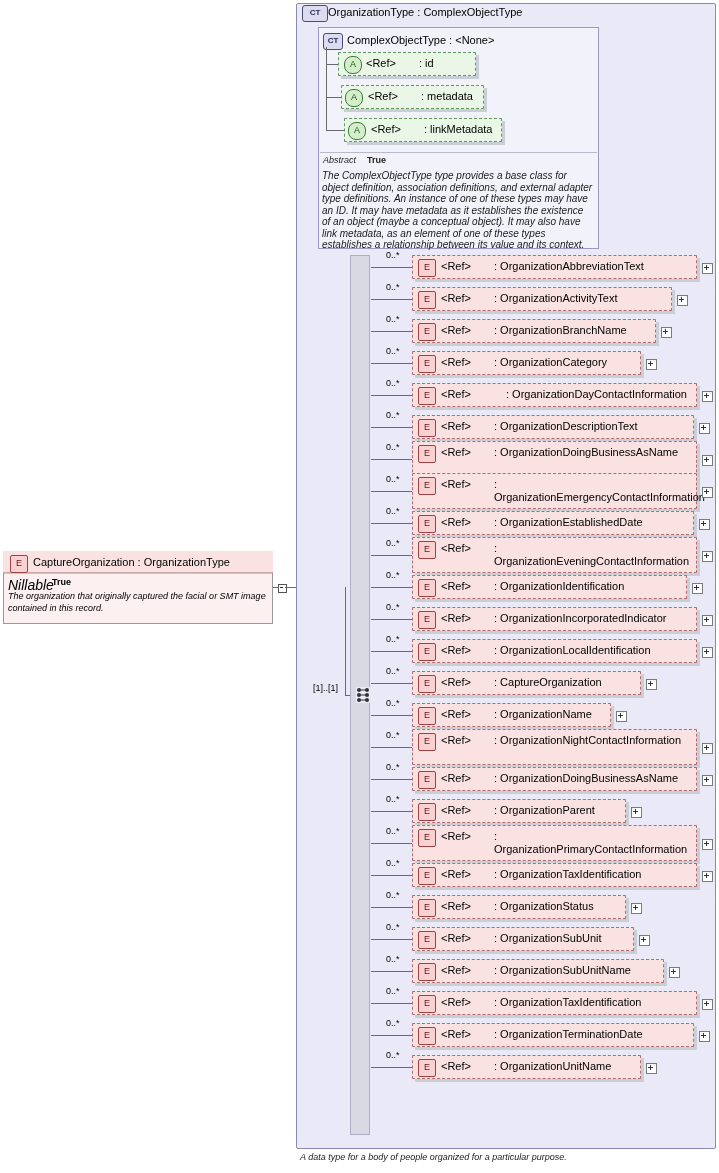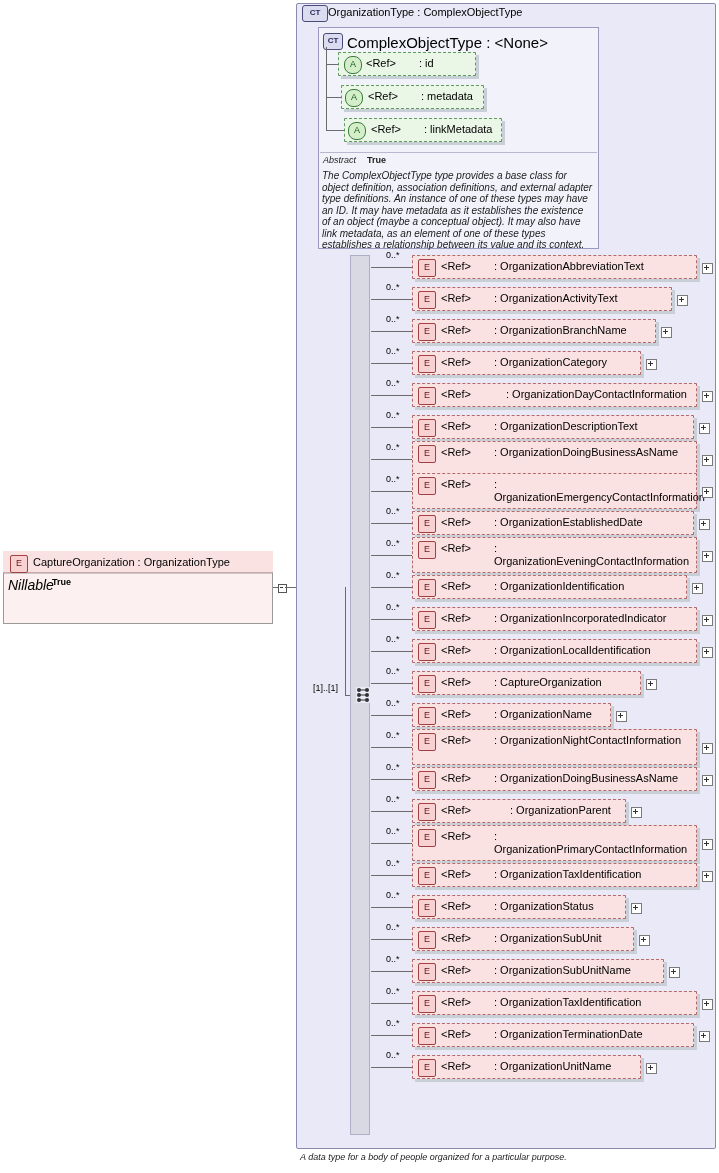--- a/index.html
+++ b/index.html
@@ -58,21 +58,21 @@
   
   .ct-inner {
     left: 318px; top: 27px;
     width: 281px; height: 222px;
     border: 1px solid #9a9ac0;
     background: #f2f2fb;
   }
   .ct-inner-title {
     position: absolute;
     left: 347px; top: 34px;
-    font-size: 15px;
+    font-size: 11px;
     white-space: nowrap;
     text-align: right;
   }
   .ct-inner-badge {
     position: absolute;
     left: 323px; top: 33px;
     width: 18px; height: 15px;
     border: 1px solid #4a4a78;
     border-radius: 3px;
     background: #dcdcf0;
@@ -346,20 +346,21 @@
   <div class="abstract-value">True</div>
   <div class="doc-text">The ComplexObjectType type provides a base class for object definition, association definitions, and external adapter type definitions. An instance of one of these types may have an ID. It may have metadata as it establishes the existence of an object (maybe a conceptual object). It may also have link metadata, as an element of one of these types establishes a relationship between its value and its context.</div>
 
   <div class="abs src-box"></div>
   <div class="abs src-head"></div>
   <div class="src-badge">E</div>
   <div class="src-title">CaptureOrganization : OrganizationType</div>
   <div class="src-sep"></div>
   <div class="src-nillable">Nillable</div>
   <div class="src-nillable-val">True</div>
+  <div class="src-doc">The organization that originally captured the facial or SMT image contained in this record.</div>
 
   <div class="line hline" style="left:273px;top:587px;width:5px;"></div>
   <div class="sq-handle" style="left:278px;top:584px;"></div>
   <div class="line hline" style="left:285px;top:587px;width:11px;"></div>
 
   <div class="abs seq-bar"></div>
   <div class="seq-card">[1]..[1]</div>
   <div class="seq-icon">
     <svg width="15" height="16" viewBox="0 0 15 16">
       <circle cx="3" cy="3" r="2" fill="#333"></circle>
@@ -510,21 +511,21 @@
       <div class="el-badge" style="left: 418px; top: 771px;">E</div>
       <div class="el-ref" style="left: 441px; top: 772px;">&lt;Ref&gt;</div>
       <div class="el-name" style="left: 494px; top: 772px; width: 197px;">: OrganizationDoingBusinessAsName</div>
       <div class="card" style="left: 386px; top: 762px;">0..*</div>
       <div class="plus-box" style="left: 702px; top: 775px;"></div>
       <div class="line hline" style="left: 371px; top: 779px; width: 41px;"></div>
       <div class="abs el-row-shadow" style="left: 415px; top: 802px; width: 214px; height: 24px;"></div>
       <div class="abs el-row" style="left: 412px; top: 799px; width: 214px; height: 24px;"></div>
       <div class="el-badge" style="left: 418px; top: 803px;">E</div>
       <div class="el-ref" style="left: 441px; top: 804px;">&lt;Ref&gt;</div>
-      <div class="el-name" style="left: 494px; top: 804px; width: 126px; margin-left: 16px;">: OrganizationParent</div>
+      <div class="el-name" style="left: 494px; top: 804px; width: 126px;">: OrganizationParent</div>
       <div class="card" style="left: 386px; top: 794px;">0..*</div>
       <div class="plus-box" style="left: 631px; top: 807px;"></div>
       <div class="line hline" style="left: 371px; top: 811px; width: 41px;"></div>
       <div class="abs el-row-shadow" style="left: 415px; top: 828px; width: 285px; height: 36px;"></div>
       <div class="abs el-row" style="left: 412px; top: 825px; width: 285px; height: 36px;"></div>
       <div class="el-badge" style="left: 418px; top: 829px;">E</div>
       <div class="el-ref" style="left: 441px; top: 830px;">&lt;Ref&gt;</div>
       <div class="el-name" style="left: 494px; top: 830px; width: 197px;">: OrganizationPrimaryContactInformation</div>
       <div class="card" style="left: 386px; top: 826px;">0..*</div>
       <div class="plus-box" style="left: 702px; top: 839px;"></div>

